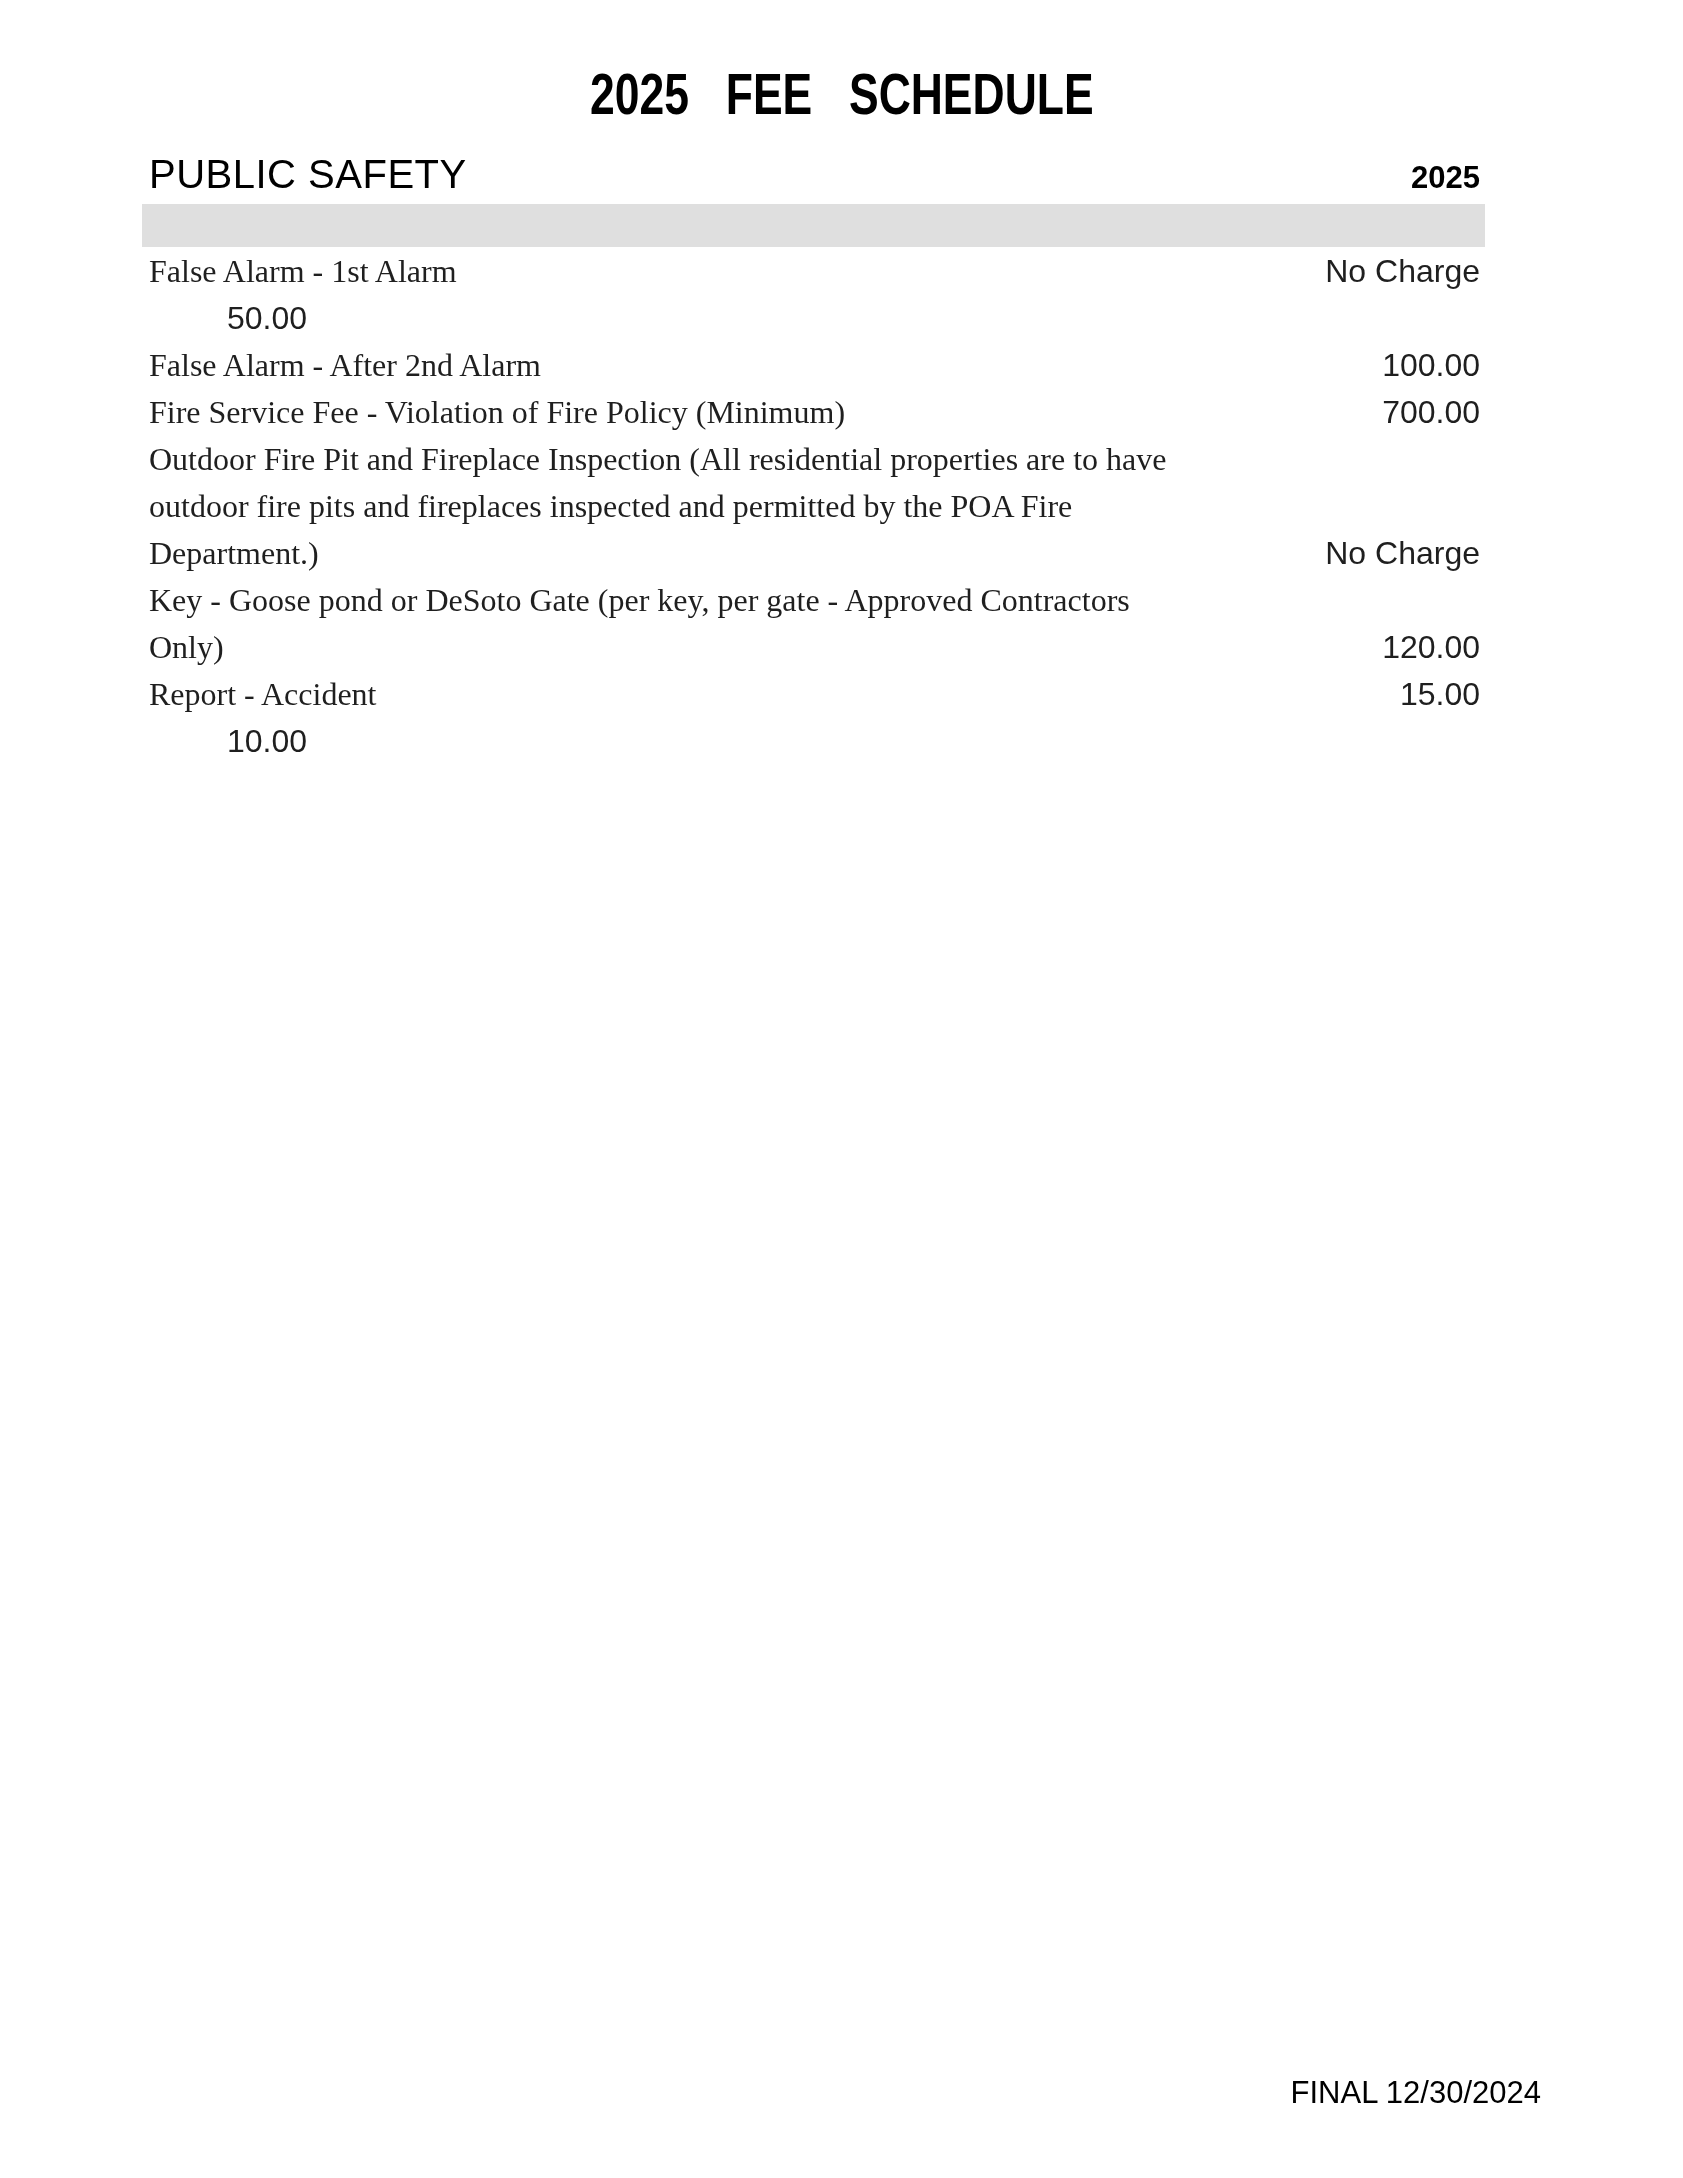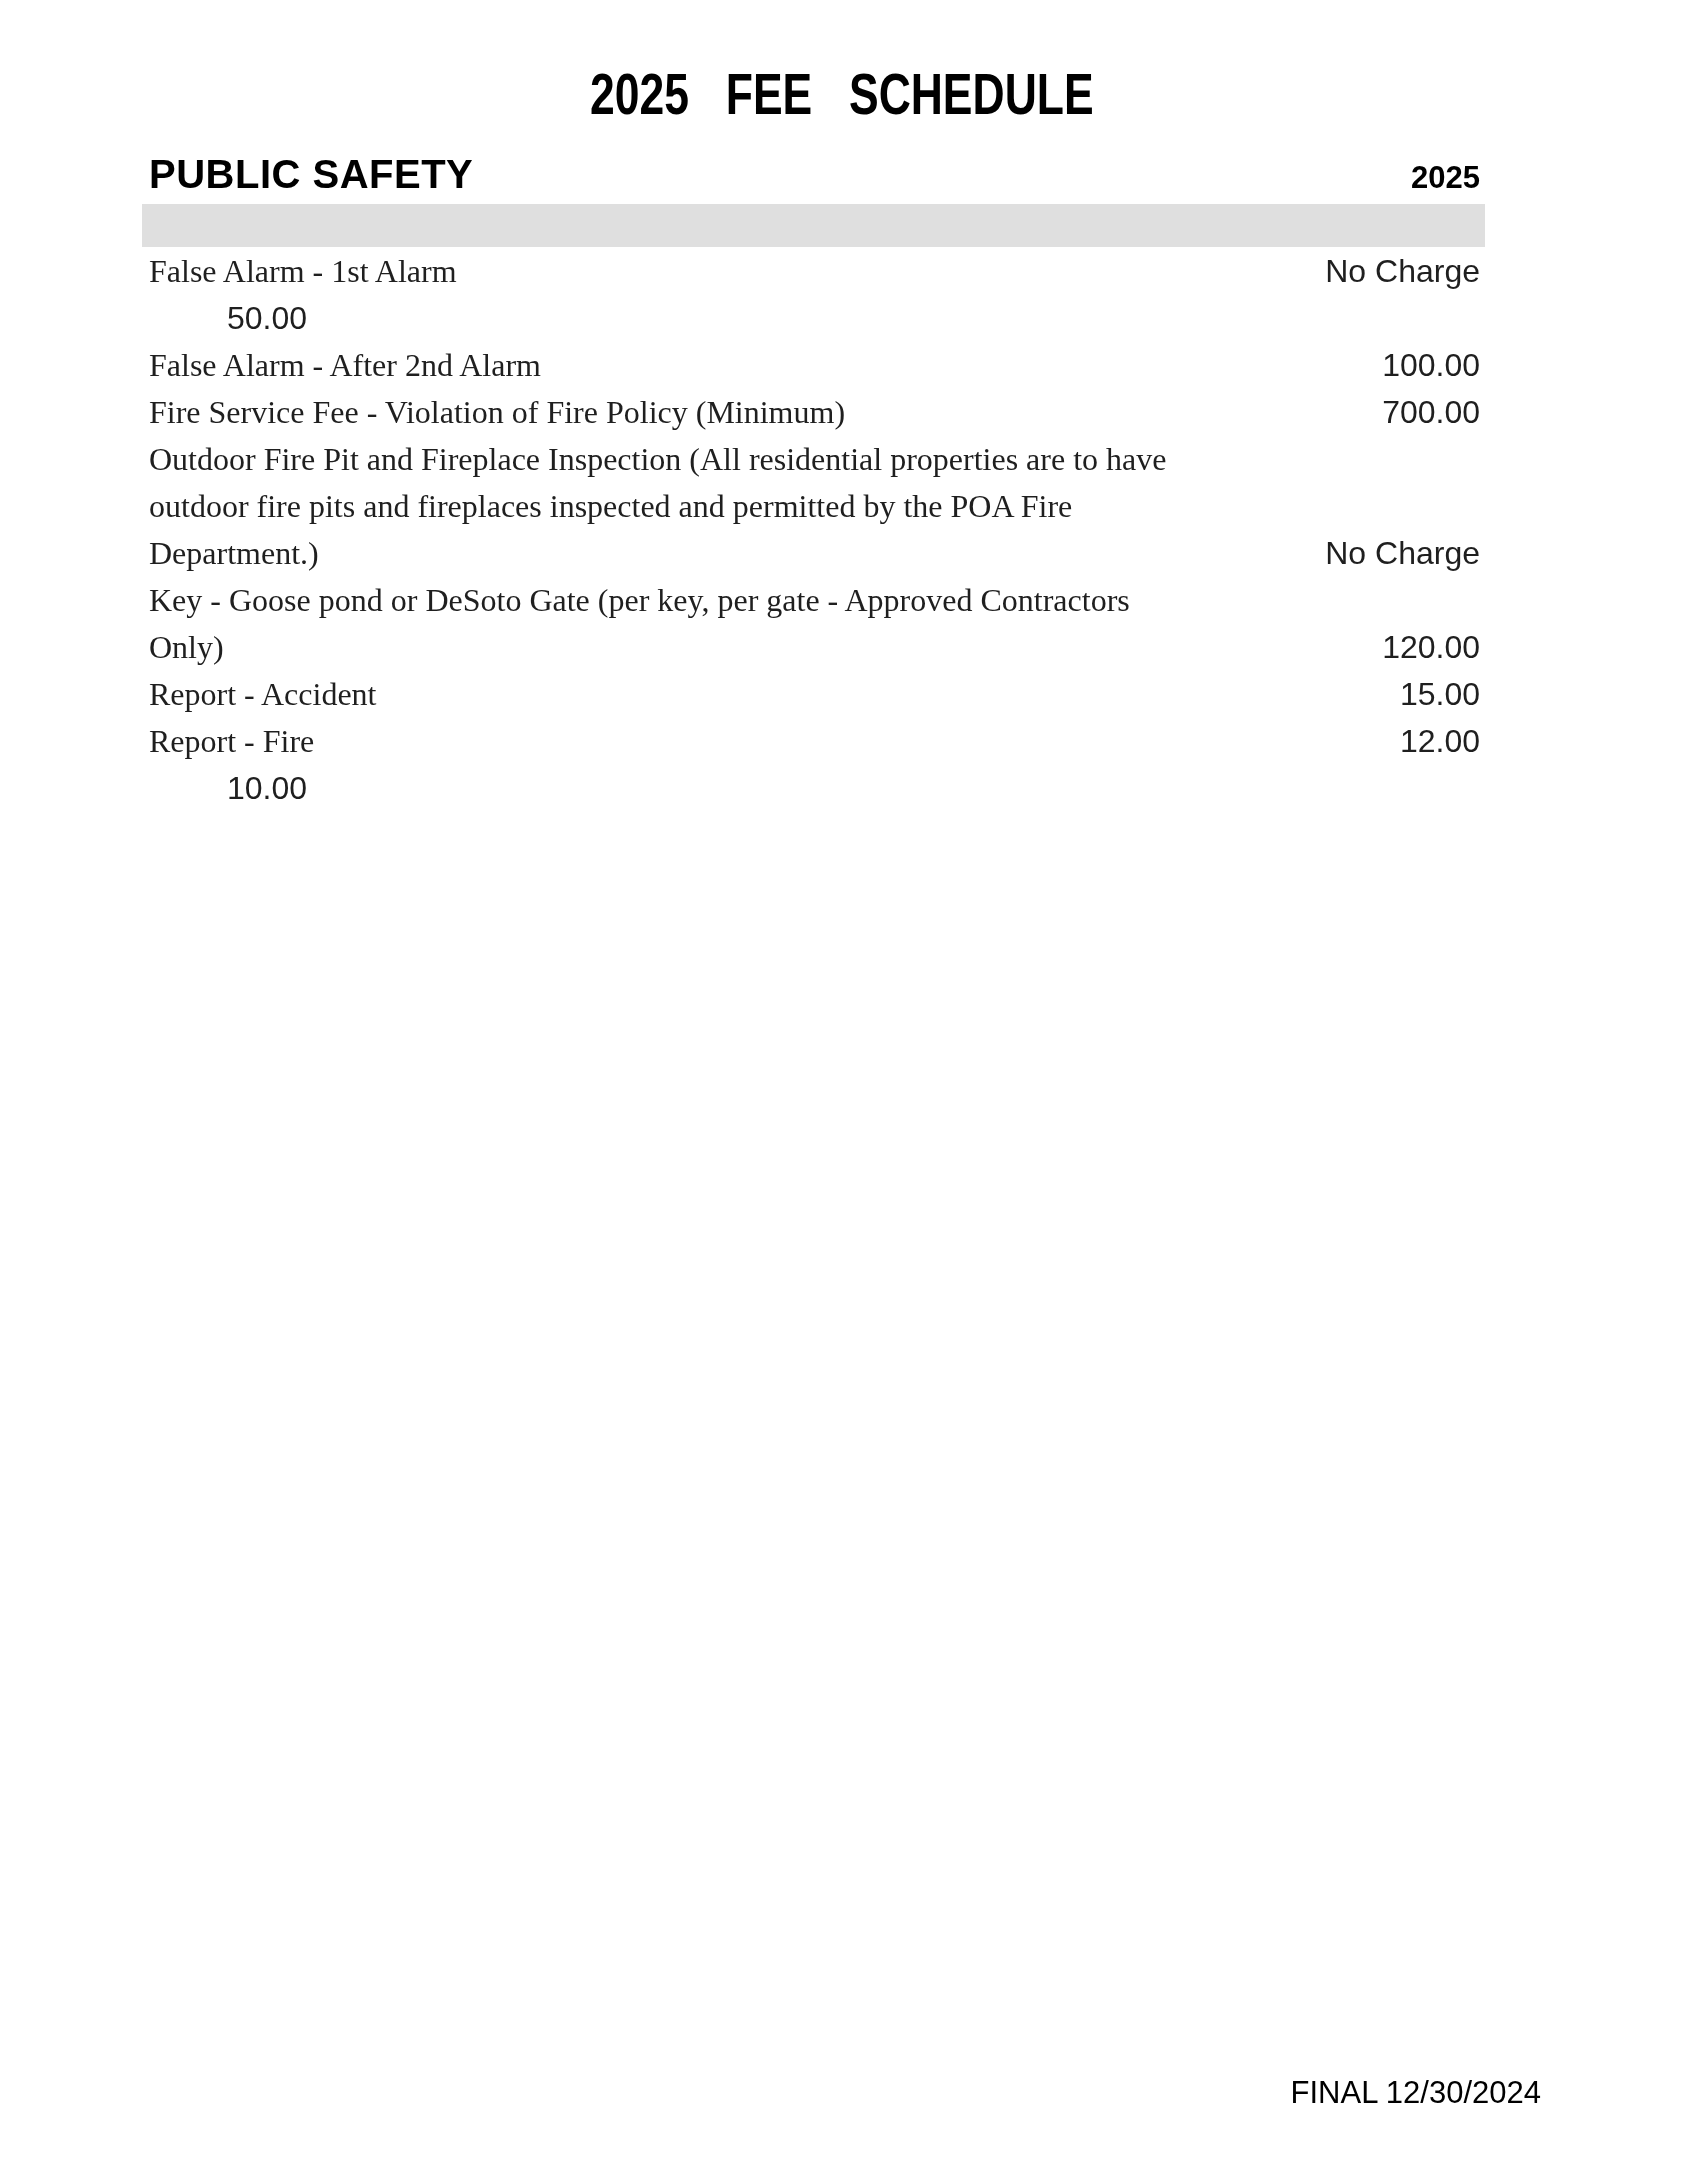--- a/index.html
+++ b/index.html
@@ -42,21 +42,21 @@
     width: 1343px;
     display: flex;
     justify-content: space-between;
     align-items: baseline;
     box-sizing: border-box;
     padding: 0 5px 0 7px;
   }
   .section-title {
     font-size: 40px;
     line-height: 1;
-    font-weight: 700;
+    font-weight: 400;
     color: #000000;
     letter-spacing: 0.5px;
   }
   .year-header {
     font-size: 31px;
     line-height: 1;
     font-weight: 700;
     color: #000000;
   }
   .band {
@@ -151,24 +151,20 @@
     <div class="label">Key - Goose pond or DeSoto Gate (per key, per gate - Approved Contractors
 Only)</div>
     <div class="value">120.00</div>
   </div>
 
   <div class="row">
     <div class="label">Report - Accident</div>
     <div class="value">15.00</div>
   </div>
 
-  <div class="row">
-    <div class="label">Report - Fire</div>
-    <div class="value">12.00</div>
-  </div>
 
   <div class="row">
     <div class="value">10.00</div>
   </div>
 </div>
 
   <div class="footer-note">FINAL 12/30/2024</div>
 
 </div>
 

